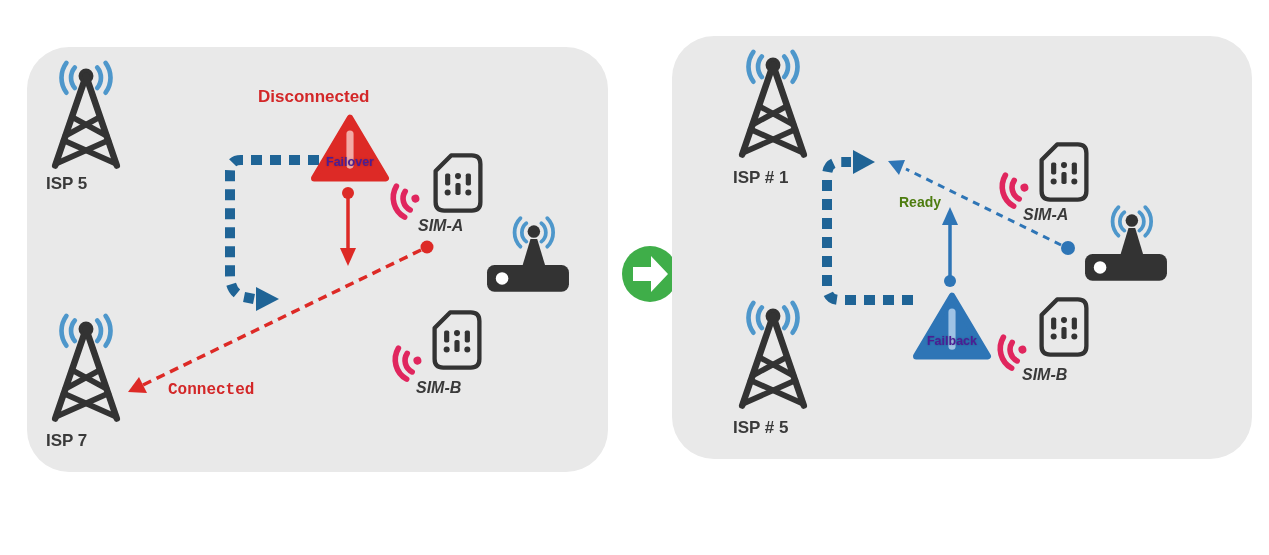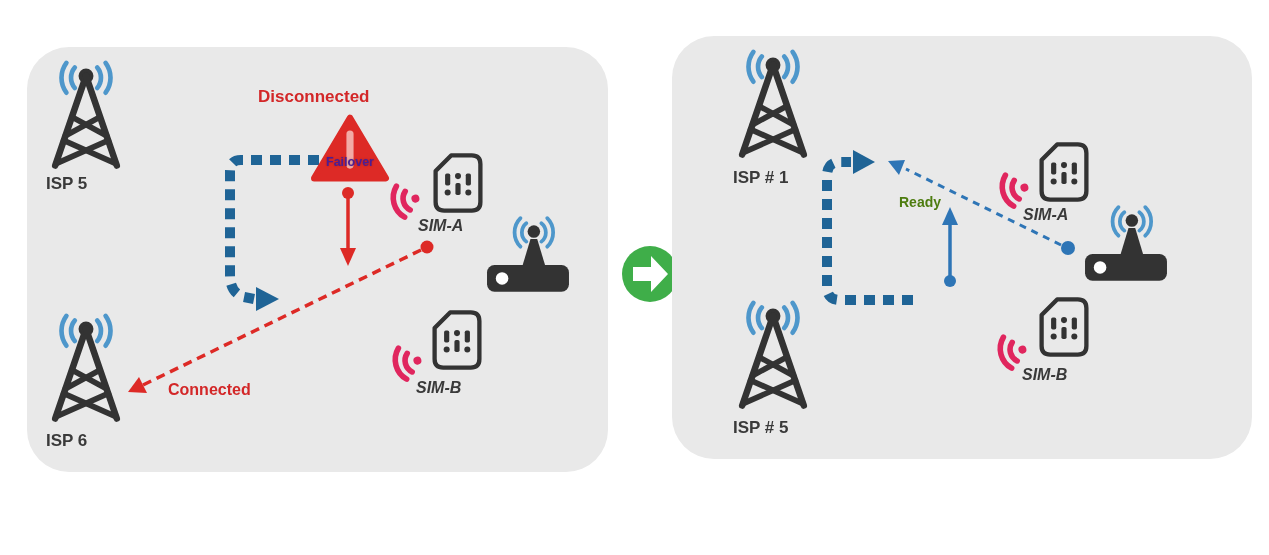--- a/index.html
+++ b/index.html
@@ -15,21 +15,21 @@
   #panel-right{left:672px;top:36px;width:580px;height:423px;}
   .abs{position:absolute;}
   .lines-svg{position:absolute;left:0;top:0;width:100%;height:100%;}
   .label{
     position:absolute;font-weight:bold;color:#3a3a3a;text-align:left;
     white-space:nowrap;
   }
   .isp-label{font-size:17px;}
   .sim-label{font-size:16px;font-style:italic;}
   .status-red{color:#d32728;font-size:17px;}
-  .connected-red{color:#d32728;font-size:16px;}
+  .connected-red{color:#d32728;font-size:16px;font-family:Liberation Mono, monospace;}
   .ready-blue{color:#4d7c0f;font-size:14px;}
   .tri-label{
     position:absolute;left:0;width:100%;text-align:center;color:#4c1d95;
     font-weight:bold;font-size:12.5px;text-shadow:0 0 2px rgba(0,0,0,.25);
   }
   svg{display:block;overflow:visible;}
 </style>
 </head>
 <body>
 
@@ -88,21 +88,21 @@
       <path d="M45,16 L12,112"></path>
         <path d="M45,16 L78,112"></path>
     </g>
     <g stroke="#333" stroke-width="6" stroke-linecap="round">
       <path d="M30,60 L67,80"></path>
         <path d="M60,60 L23,80"></path>
       <path d="M21,85 L77,110"></path>
         <path d="M69,85 L13,110"></path>
     </g>
   </svg>
-  <div class="label isp-label" style="left:19px;top:384px;width:80px">ISP 6</div>
+  <div class="label isp-label" style="left:19px;top:384px;width:80px">ISP 7</div>
 
   <div class="label status-red" style="left:231px;top:40px;width:180px">Disconnected</div>
 
   <div class="abs" style="left:282px;top:66px;width:82px;height:70px">
     <svg width="82" height="70" viewBox="0 0 100 88">
       <path d="M50,6 L95,82 H5 Z" fill="#dd2a26" stroke="#dd2a26" stroke-width="8" stroke-linejoin="round"></path>
       <rect x="45.5" y="22" width="9" height="48" rx="4.5" fill="#f2aba6"></rect>
     </svg>
     <div class="tri-label" style="top:42px">Failover</div>
   </div>
@@ -229,20 +229,27 @@
       <path d="M30,60 L67,80"></path>
         <path d="M60,60 L23,80"></path>
       <path d="M21,85 L77,110"></path>
         <path d="M69,85 L13,110"></path>
     </g>
   </svg>
   <div class="label isp-label" style="left:61px;top:382px;width:80px">ISP # 5</div>
 
   <div class="label ready-blue" style="left:227px;top:158px;width:60px">Ready</div>
 
+  <div class="abs" style="left:240px;top:255px;width:80px;height:70px">
+    <svg width="80" height="70" viewBox="0 0 100 88">
+      <path d="M50,6 L95,82 H5 Z" fill="#2e75b6" stroke="#2e75b6" stroke-width="8" stroke-linejoin="round"></path>
+      <rect x="45.5" y="22" width="9" height="52" rx="4.5" fill="#9fc3e5"></rect>
+    </svg>
+    <div class="tri-label" style="top:43px">Failback</div>
+  </div>
 
   <svg class="abs" style="left:324px;top:128px" width="40" height="40" viewBox="0 0 50 50">
     <g transform="rotate(-15 25 25)" stroke="#e0265e" stroke-width="7" fill="none" stroke-linecap="round">
       <path d="M24,20 A 16,16 0 0 0 24,44"></path>
       <path d="M15,11 A 28,28 0 0 0 15,51"></path>
       <circle cx="34" cy="32" r="2.5" fill="#e0265e" stroke-width="5"></circle>
     </g>
   </svg>
   <svg class="abs" style="left:366px;top:105px" width="52" height="62" viewBox="0 0 60 72">
     <path d="M22,4 H46 Q56,4 56,14 V58 Q56,68 46,68 H14 Q4,68 4,58 V22 Z" fill="none" stroke="#333" stroke-width="5" stroke-linejoin="round"></path>

